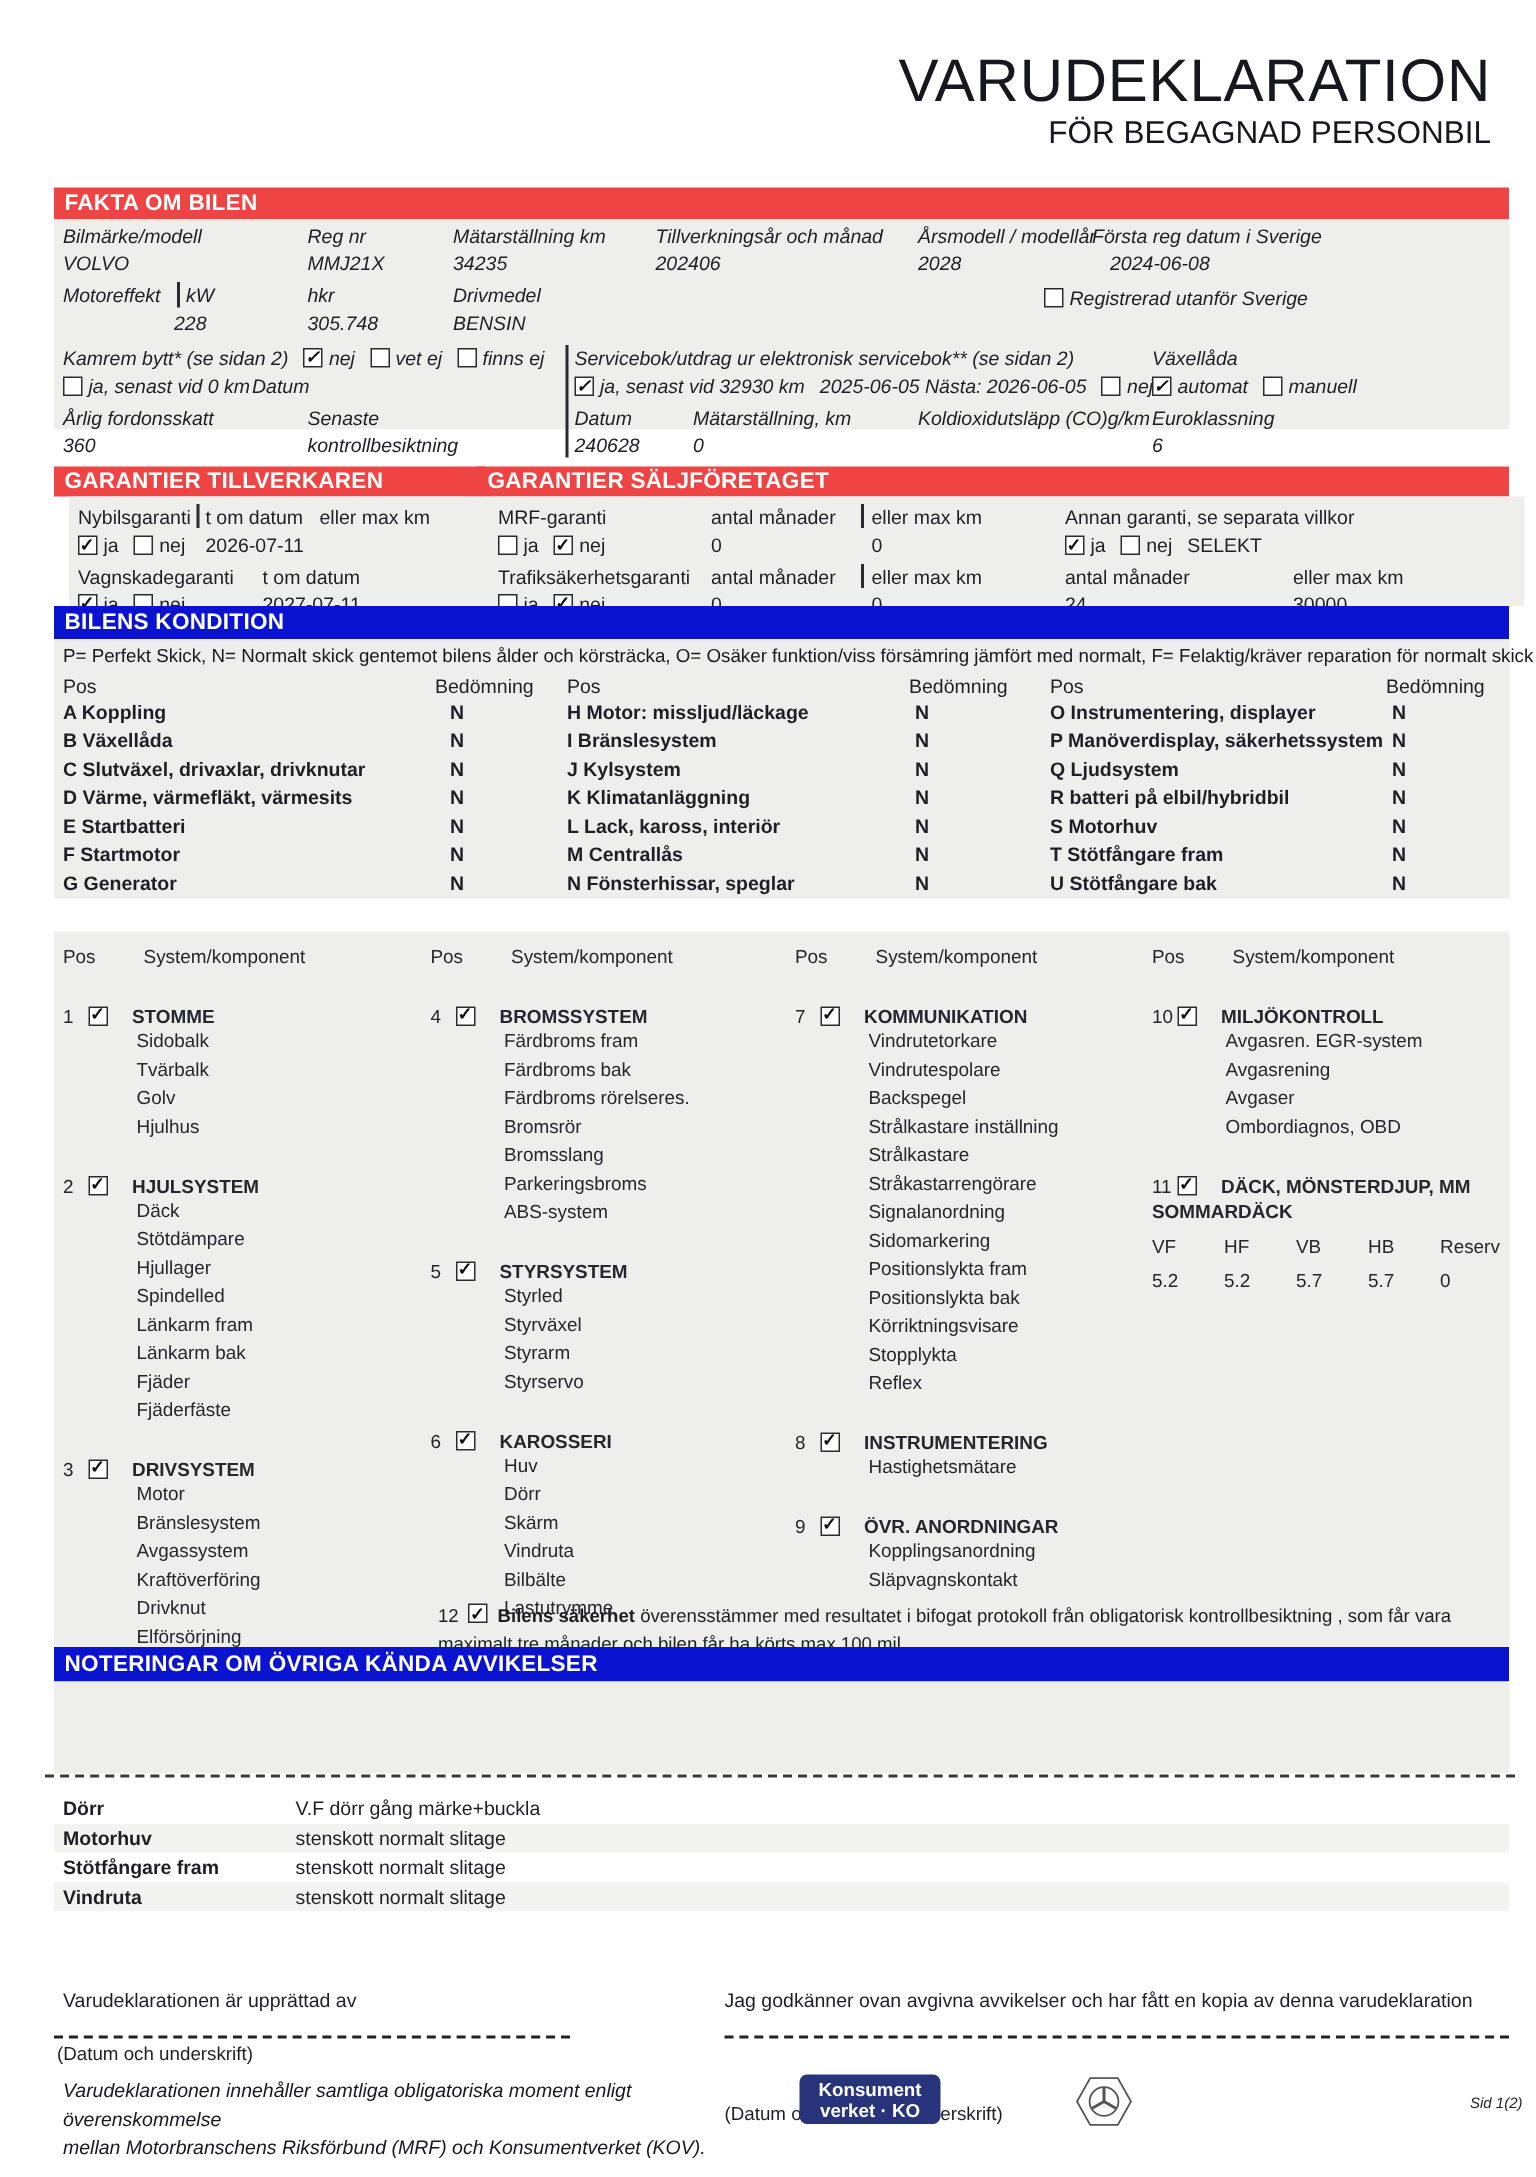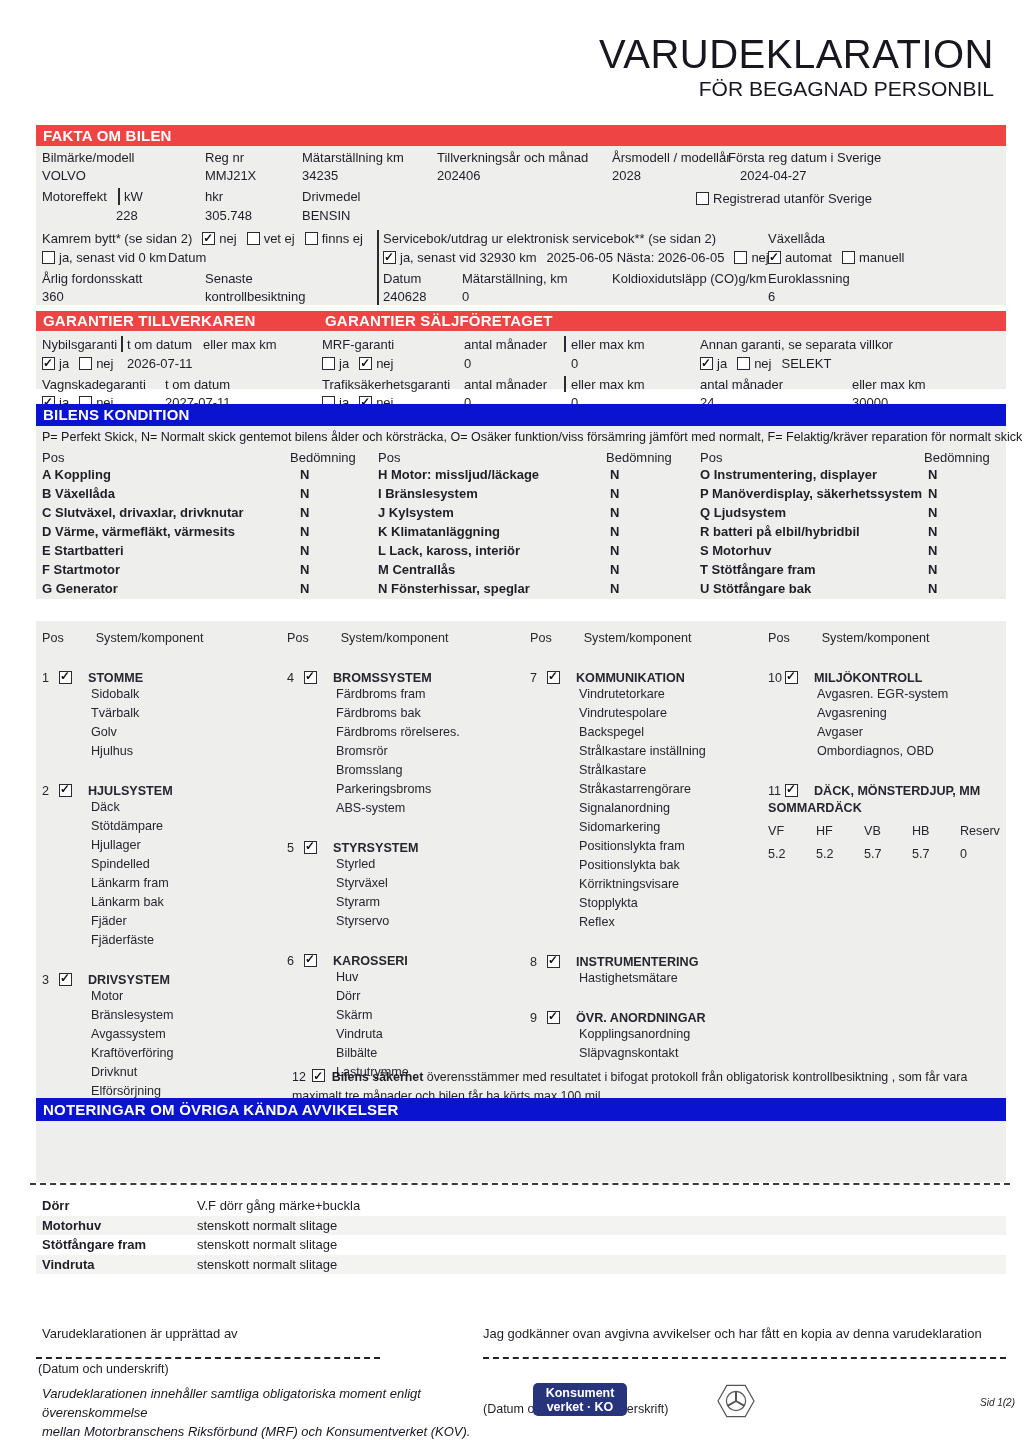--- a/index.html
+++ b/index.html
@@ -65,33 +65,33 @@
 <body>
 
 <div class="page">
 
   <div class="doc-title">
     <div class="main">VARUDEKLARATION</div>
     <div class="sub">FÖR BEGAGNAD PERSONBIL</div>
   </div>
 
   <div class="bar red" style="top:125px;">FAKTA OM BILEN</div>
-  <div class="panel" style="top:146px;height:159px;">
+  <div class="panel" style="top:146px;height:140px;font-style:italic;">
     <span class="abs" style="top:3px;left:6px;">Bilmärke/modell</span>
     <span class="abs" style="top:3px;left:169px;">Reg nr</span>
     <span class="abs" style="top:3px;left:266px;">Mätarställning km</span>
     <span class="abs" style="top:3px;left:401px;">Tillverkningsår och månad</span>
     <span class="abs" style="top:3px;left:576px;">Årsmodell / modellår</span>
     <span class="abs" style="top:3px;left:692px;">Första reg datum i Sverige</span>
     <span class="abs" style="top:21px;left:6px;">VOLVO</span>
     <span class="abs" style="top:21px;left:169px;">MMJ21X</span>
     <span class="abs" style="top:21px;left:266px;">34235</span>
     <span class="abs" style="top:21px;left:401px;">202406</span>
     <span class="abs" style="top:21px;left:576px;">2028</span>
-    <span class="abs" style="top:21px;left:704px;">2024-04-27</span>
+    <span class="abs" style="top:21px;left:704px;">2024-06-08</span>
 
     <span class="abs" style="top:42px;left:6px;">Motoreffekt</span>
     <span class="vline" style="top:42px;left:82px;height:17px;"></span>
     <span class="abs" style="top:42px;left:88px;">kW</span>
     <span class="abs" style="top:42px;left:169px;">hkr</span>
     <span class="abs" style="top:42px;left:266px;">Drivmedel</span>
     <span class="abs inline-row" style="top:44px;left:660px;">
       <span class="cb"></span>
       <span>Registrerad utanför Sverige</span>
     </span>
@@ -146,21 +146,21 @@
     <span class="abs" style="top:142px;left:6px;">360</span>
     <span class="abs" style="top:142px;left:169px;">kontrollbesiktning</span>
     <span class="abs" style="top:142px;left:347px;">240628</span>
     <span class="abs" style="top:142px;left:426px;">0</span>
     <span class="abs" style="top:142px;left:576px;"></span>
     <span class="abs" style="top:142px;left:732px;">6</span>
   </div>
 
   <div class="bar red" style="top:311px;width:287px;height:20px;line-height:20px;">GARANTIER TILLVERKAREN</div>
   <div class="bar red" style="top:311px;left:318px;width:688px;height:20px;line-height:20px;">GARANTIER SÄLJFÖRETAGET</div>
-  <div class="panel" style="top:331px;height:58px;">
+  <div class="panel" style="top:331px;height:73px;margin-left:10px;">
     <span class="abs" style="top:5px;left:6px;">Nybilsgaranti</span>
     <span class="vline" style="top:5px;left:85px;height:16px;"></span>
     <span class="abs" style="top:5px;left:91px;">t om datum</span>
     <span class="abs" style="top:5px;left:167px;">eller max km</span>
     <span class="abs inline-row" style="top:24px;left:6px;">
       <span class="cb on"></span>
       <span>ja</span>
       <span class="gap"></span>
       <span class="cb"></span>
       <span>nej</span>

